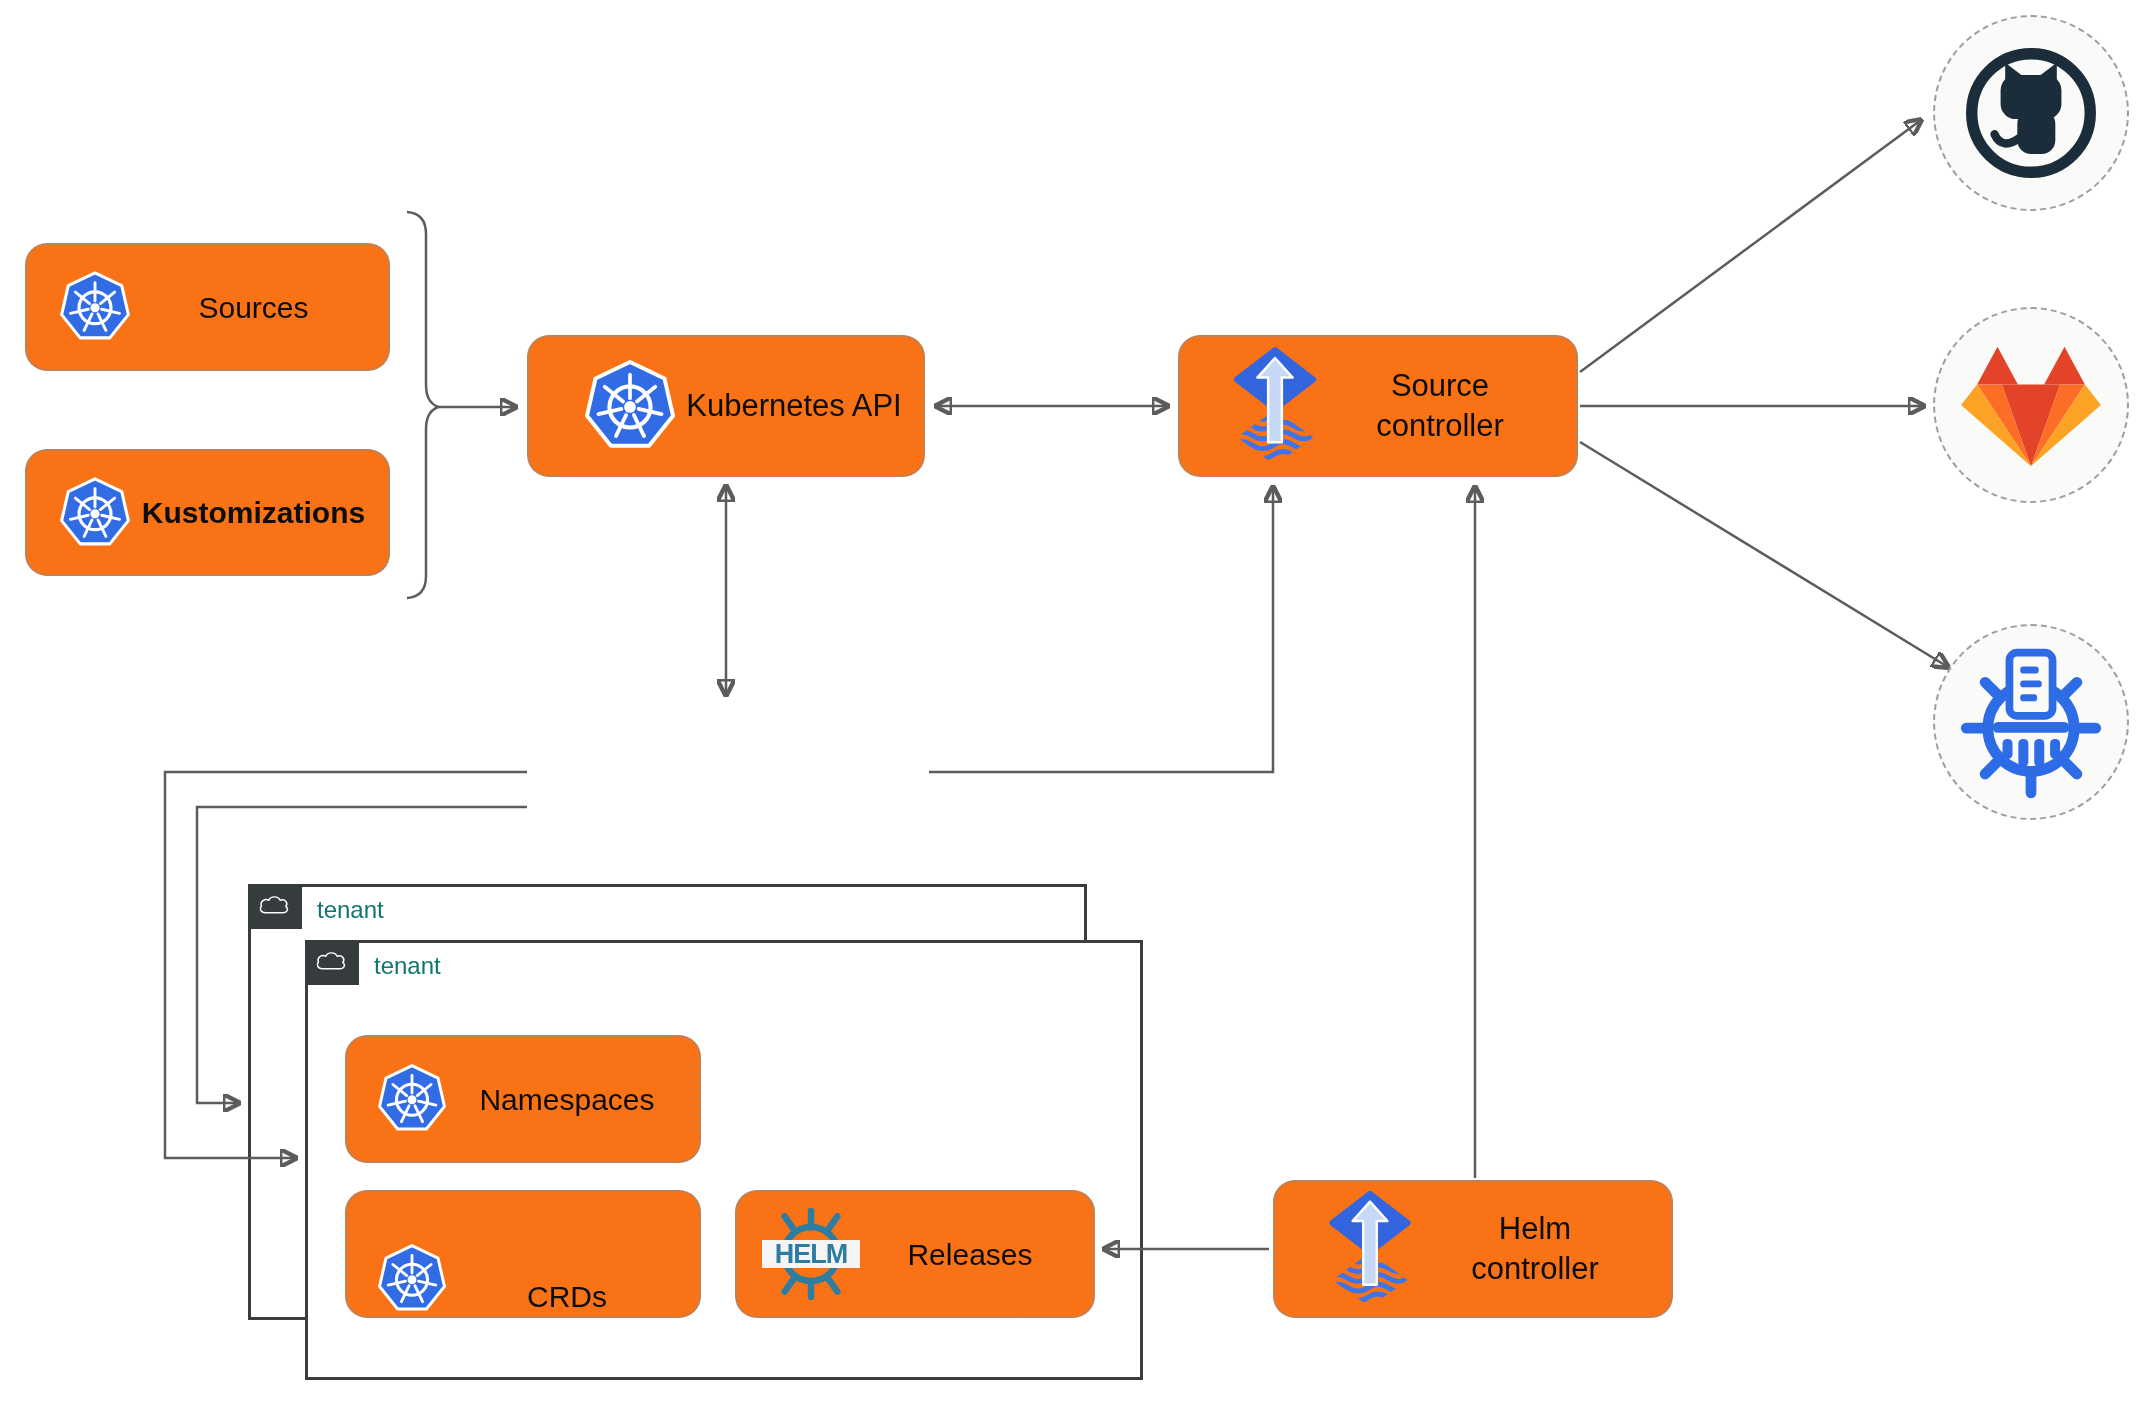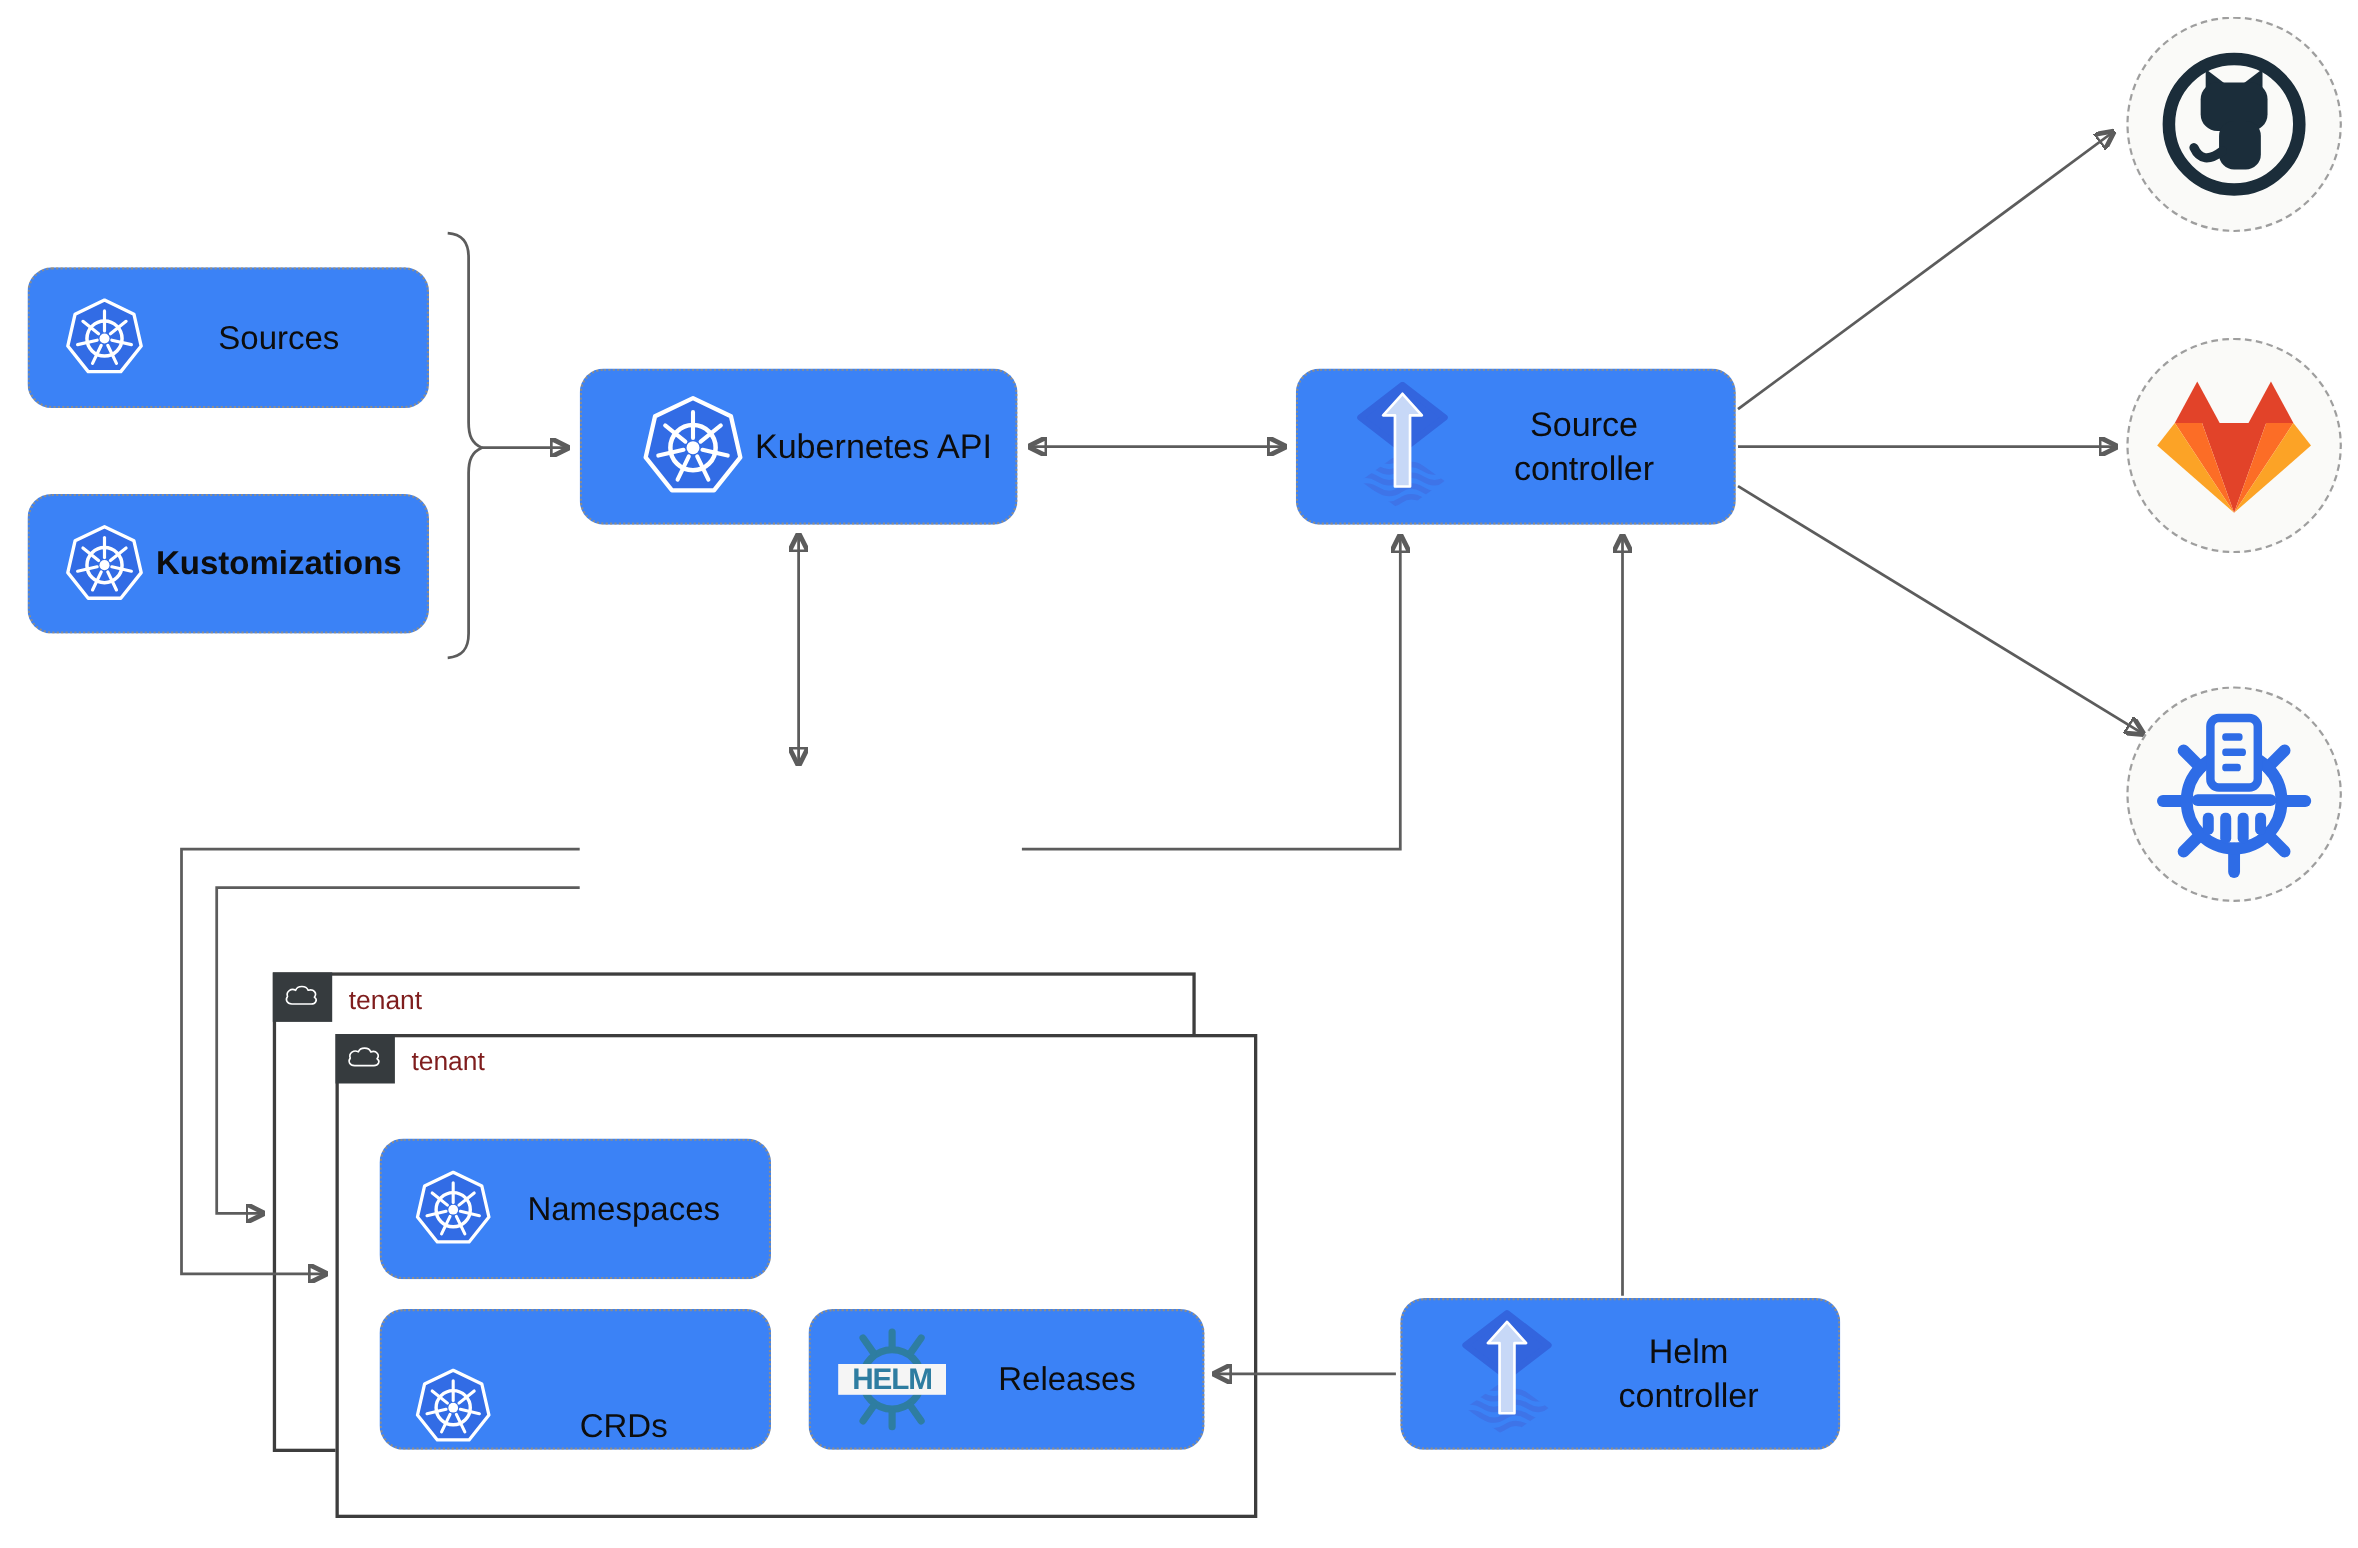--- a/index.html
+++ b/index.html
@@ -1,28 +1,28 @@
 <!DOCTYPE html>
 <html><head>
 <meta charset="utf-8">
 <style>
   html,body{margin:0;padding:0;background:#ffffff;}
   body{font-family:"Liberation Sans", sans-serif;}
   .stage{position:relative;width:2144px;height:1407px;background:#ffffff;overflow:hidden;}
   .wires{position:absolute;left:0;top:0;width:2144px;height:1407px;pointer-events:none;}
   .wires path{fill:none;stroke:#5C5C5C;stroke-width:2.5;}
-  .node{position:absolute;background:#3b82f6;border:2.5px dotted #8C8C8C;border-radius:22px;
+  .node{position:absolute;background:#f97316;border:2.5px dotted #8C8C8C;border-radius:22px;
         display:flex;align-items:center;box-sizing:border-box;}
   .node .lbl{flex:1;text-align:center;font-size:30px;color:#0d0d0d;line-height:1.3;padding-right:14px;}
   .node.big .lbl{font-size:31px;}
   .icon{flex:0 0 auto;display:block;}
   .tenant{position:absolute;background:#ffffff;border:3px solid #3D3D3D;box-sizing:border-box;}
   .badge{position:absolute;left:-3px;top:-3px;width:54px;height:45px;background:#363B3E;
          display:flex;align-items:center;justify-content:center;}
-  .tlabel{position:absolute;left:66px;top:9px;font-size:24px;color:#7f1d1d;}
+  .tlabel{position:absolute;left:66px;top:9px;font-size:24px;color:#0f766e;}
   .ext{position:absolute;width:196px;height:196px;border-radius:50%;border:2.5px dashed #9E9E9E;
        background:#FAFAF8;display:flex;align-items:center;justify-content:center;box-sizing:border-box;}
   .hidden-defs{position:absolute;width:0;height:0;overflow:hidden;}
 </style>
 </head>
 <body>
 
 <svg class="hidden-defs" xmlns="http://www.w3.org/2000/svg" aria-hidden="true">
   <symbol id="sym-k8s" viewBox="0 0 100 100">
     <polygon points="50,5 85.2,21.9 93.9,60 69.5,90.6 30.5,90.6 6.1,60 14.8,21.9" fill="#326CE5" stroke="#ffffff" stroke-width="4" stroke-linejoin="round"></polygon>

